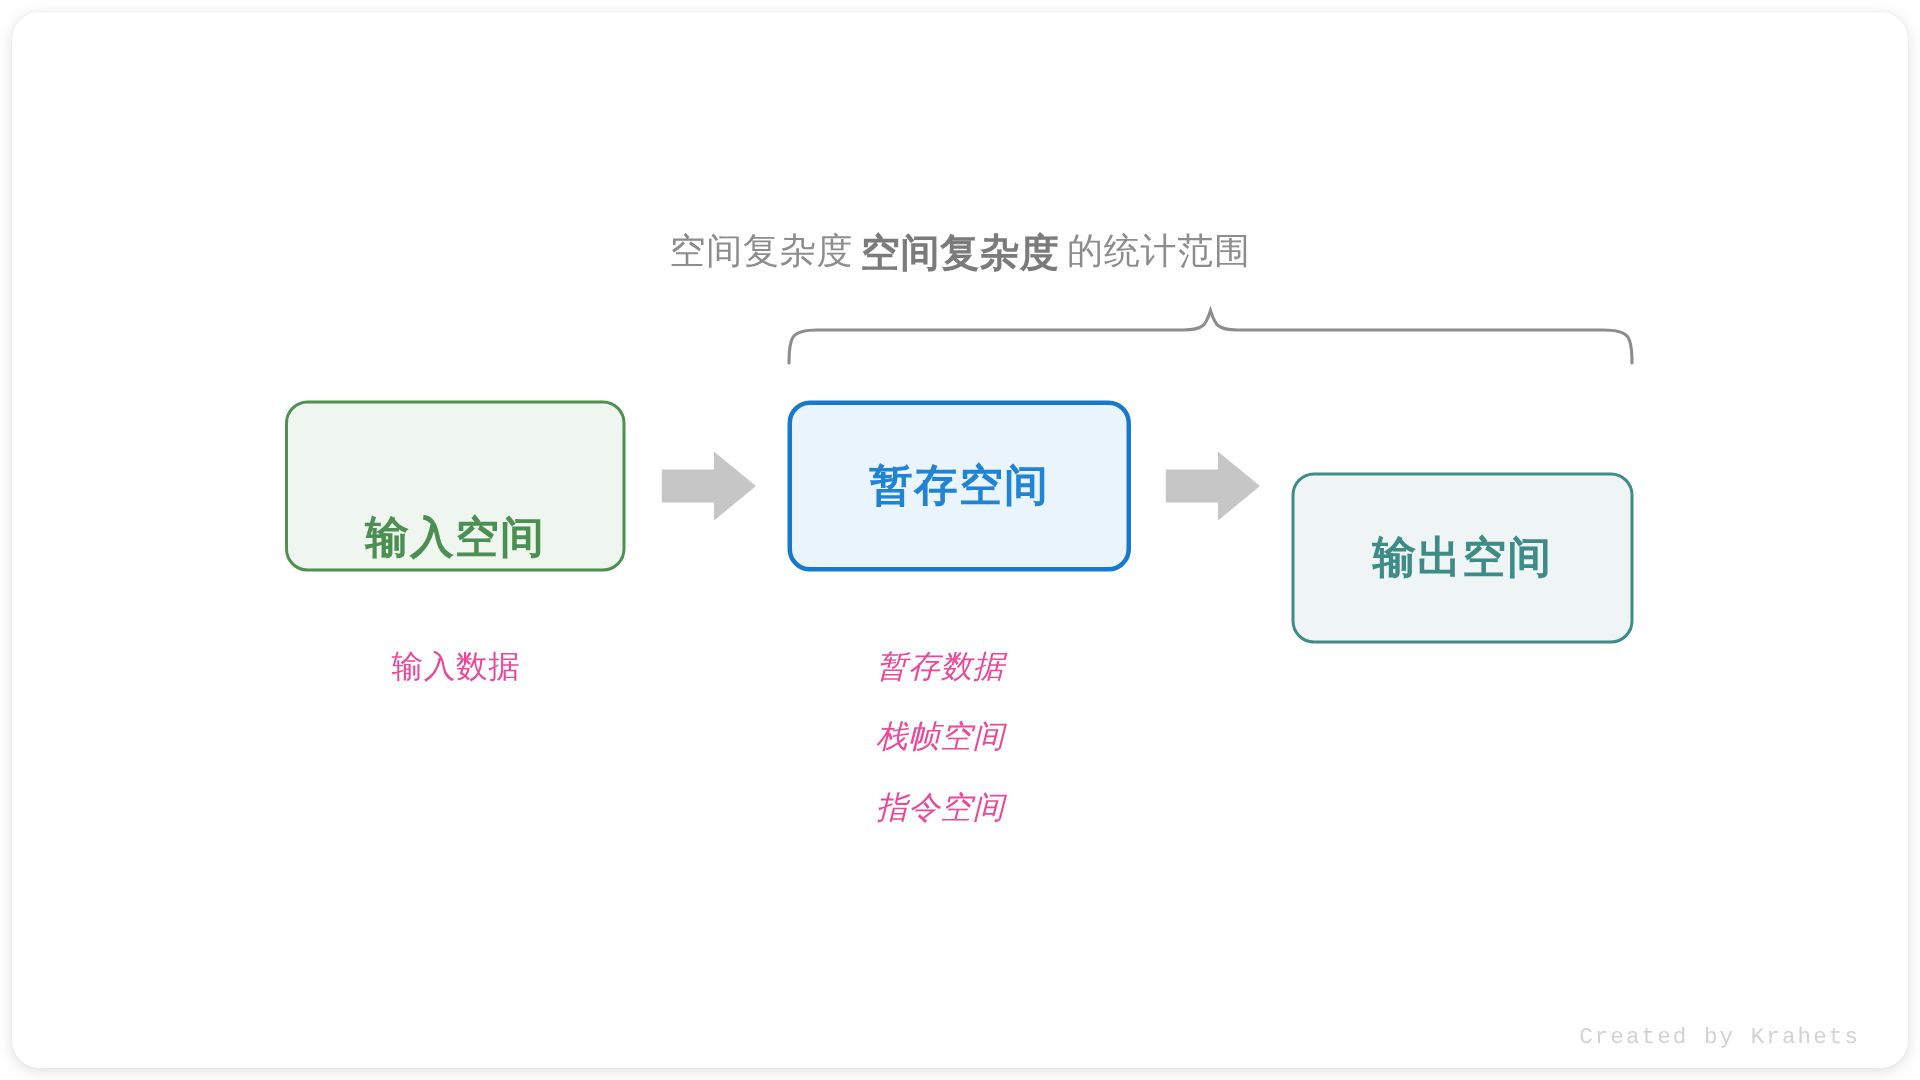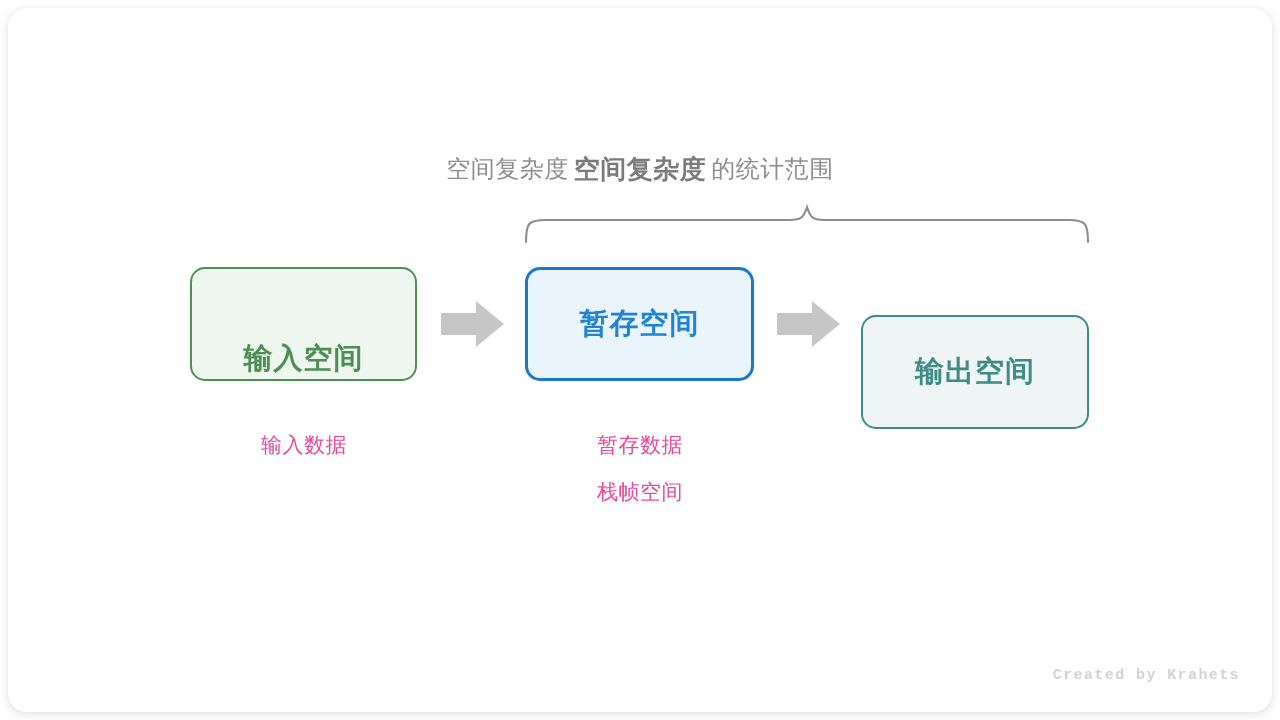--- a/index.html
+++ b/index.html
@@ -124,35 +124,34 @@
     position: absolute;
     top: 421px;
     width: 300px;
     text-align: center;
     font-size: 21px;
     line-height: 47px;
     color: #ec4899;
     letter-spacing: 0.5px;
   }
   #col-input  { left: 154px; }
-  #col-temp   { left: 490px; }
+  #col-temp   { left: 477px; font-style: italic; }
   #col-output { left: 825px; }
 
   .caption-col div { white-space: nowrap; }
 
   
   #credit {
     position: absolute;
     right: 40px;
-    bottom: 36px;
+    bottom: 20px;
     font-family: "Liberation Mono", "DejaVu Sans Mono", monospace;
     font-size: 15px;
     letter-spacing: 1.4px;
     color: #d2d2d2;
-    font-weight: bold;
   }
 </style>
 </head>
 <body>
 
 <div id="stage">
 
   <div id="card"></div>
 
   <div id="caption">
@@ -189,18 +188,19 @@
     <path d="M 0,13 L 35,13 L 35,1 L 63,24 L 35,47 L 35,35 L 0,35 Z" fill="#c6c6c6"></path>
   </svg>
 
   <div class="caption-col" id="col-input">
     <div>输入数据</div>
   </div>
 
   <div class="caption-col" id="col-temp">
     <div>暂存数据</div>
     <div>栈帧空间</div>
+    <div>指令空间</div>
   </div>
 
 
   <div id="credit">Created by Krahets</div>
 
 </div>
 
 </body></html>

